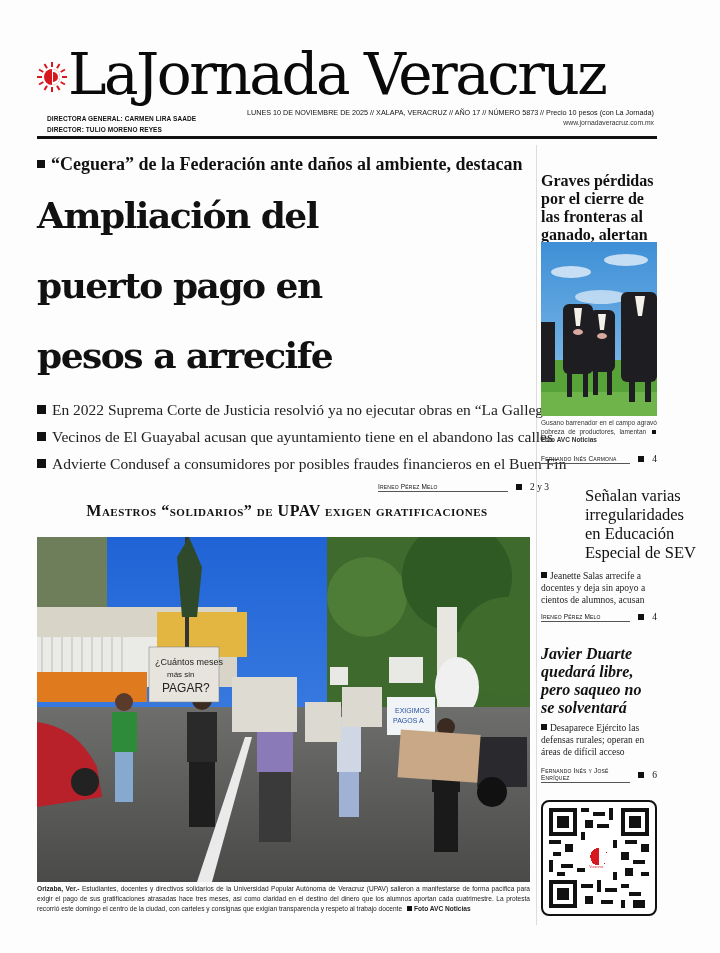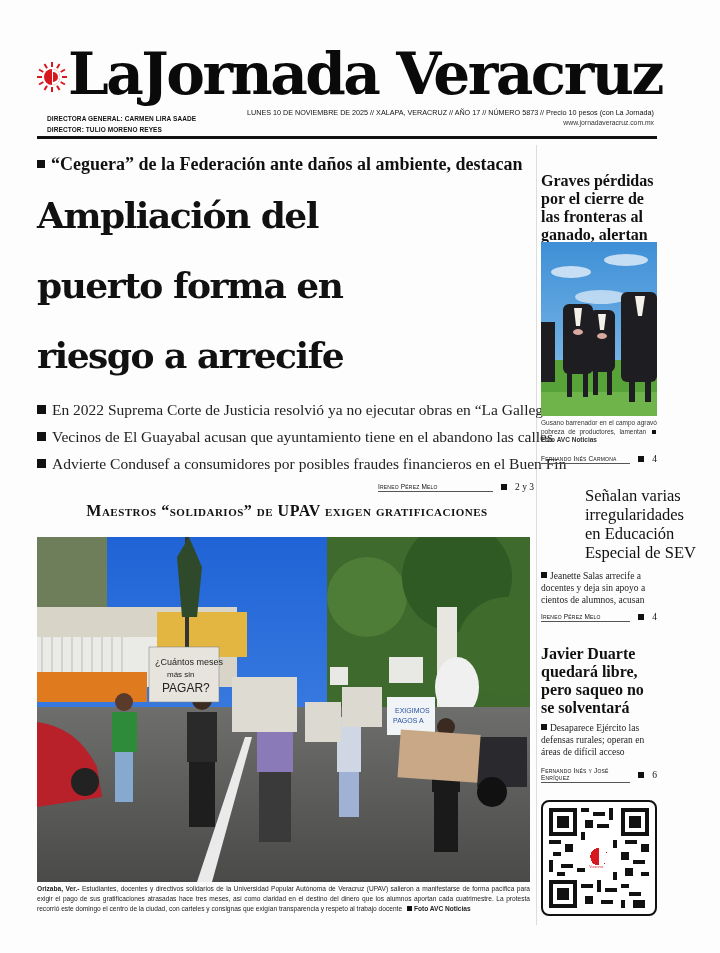--- a/index.html
+++ b/index.html
@@ -4,21 +4,21 @@
 <style>
   * { box-sizing: border-box; margin: 0; padding: 0; }
   html, body { width: 720px; height: 953px; background: #fdfdfd; overflow: hidden; }
   body { position: relative; font-family: "Liberation Serif", serif; color: #111; }
 
   .abs { position: absolute; }
 
   
   .logo-mark { left: 37px; top: 62px; width: 30px; height: 30px; }
   .masthead-title {
-    left: 68px; top: 34px; font-family: "DejaVu Serif", serif; font-weight: bold;
+    left: 68px; top: 34px; font-family: "DejaVu Serif", serif; font-weight: normal;
     font-size: 58px; letter-spacing: -2.5px; line-height: 80px; color: #0a0a0a; white-space: nowrap;
     transform: scaleX(1.0); transform-origin: left top;
   }
   .staff { left: 47px; font-family: "Liberation Sans", sans-serif; font-size: 6.5px; font-weight: bold; letter-spacing: 0.1px; }
   .staff.s1 { top: 115px; }
   .staff.s2 { top: 126px; }
   .dateline { right: 66px; top: 108px; font-family: "Liberation Sans", sans-serif; font-size: 7.2px; text-align: right; white-space: nowrap; }
   .website { right: 66px; top: 119px; font-family: "Liberation Sans", sans-serif; font-size: 6.8px; color: #333; text-align: right; }
   .top-rule { left: 37px; top: 136px; width: 620px; height: 3px; background: #111; }
 
@@ -30,21 +30,21 @@
     font-family: "DejaVu Serif", serif; font-weight: bold; font-size: 36px; line-height: 70px; letter-spacing: -1.5px;
   }
   .subheads { left: 37px; top: 396px; width: 500px; }
   .subhead { font-size: 15.5px; line-height: 27px; white-space: nowrap; color: #222; }
   .subhead .bullet { width: 9px; height: 9px; margin-right: 6px; vertical-align: 1px; }
 
   .byline-row { display: flex; align-items: center; font-family: "Liberation Sans", sans-serif; }
   .byline-row .by { font-size: 6.5px; font-variant: small-caps; letter-spacing: 0.2px; border-bottom: 1px solid #555; padding-bottom: 1px; flex: 1; }
   .byline-row .sq { width: 6px; height: 6px; background: #111; margin: 0 8px 0 8px; }
   .byline-row .pg { font-family: "Liberation Serif", serif; font-size: 9.5px; }
-  .lead-byline { left: 378px; top: 482px; width: 156px; justify-content: center; }
+  .lead-byline { left: 378px; top: 482px; width: 171px; justify-content: center; }
 
   
   .section-title {
     left: 37px; top: 502px; width: 500px; text-align: center;
     font-size: 16px; font-weight: bold; font-variant: small-caps; letter-spacing: 0.5px; white-space: nowrap;
   }
   .main-photo { left: 37px; top: 537px; width: 493px; height: 345px; overflow: hidden; background: #ec4899; }
   .photo-caption { left: 37px; top: 884px; width: 493px; font-family: "Liberation Sans", sans-serif; font-size: 6.6px; line-height: 10px; text-align: justify; color: #222; }
   .photo-caption b { font-weight: bold; }
 
@@ -92,22 +92,22 @@
 <div class="abs website">www.jornadaveracruz.com.mx</div>
 <div class="abs top-rule"></div>
 
 <div class="abs col-divider"></div>
 
 <div class="abs kicker">
   <span class="bullet"></span><span>“Ceguera” de la Federación ante daños al ambiente, destacan</span>
 </div>
 <div class="abs headline">
   <div>Ampliación del</div>
-  <div>puerto forma en</div>
-  <div>riesgo a arrecife</div>
+  <div>puerto pago en</div>
+  <div>pesos a arrecife</div>
 </div>
 <div class="abs subheads">
   <div class="subhead"><span class="bullet"></span><span>En 2022 Suprema Corte de Justicia resolvió ya no ejecutar obras en “La Gallega”</span></div>
   <div class="subhead"><span class="bullet"></span><span>Vecinos de El Guayabal acusan que ayuntamiento tiene en el abandono las calles</span></div>
   <div class="subhead"><span class="bullet"></span><span>Advierte Condusef a consumidores por posibles fraudes financieros en el Buen Fin</span></div>
 </div>
 <div class="abs byline-row lead-byline">
   <span class="by">Ireneo Pérez Melo</span>
   <span class="sq"></span>
   <span class="pg">2 y 3</span>
@@ -251,21 +251,21 @@
 <div class="abs right-col rc-head light" style="top:486px;">Señalan varias irregularidades en Educación Especial de SEV</div>
 <div class="abs right-col rc-body" style="top:570px;">
   <span class="bullet"></span><span>Jeanette Salas arrecife a docentes y deja sin apoyo a cientos de alumnos, acusan</span>
 </div>
 <div class="abs right-col byline-row" style="top:612px;">
   <span class="by">Ireneo Pérez Melo</span>
   <span class="sq"></span>
   <span class="pg">4</span>
 </div>
 
-<div class="abs right-col rc-head" style="top:645px;">Javier Duarte quedará libre, pero saqueo no se solventará</div>
+<div class="abs right-col rc-head" style="top:645px;font-style:italic;">Javier Duarte quedará libre, pero saqueo no se solventará</div>
 <div class="abs right-col rc-body" style="top:722px;">
   <span class="bullet"></span><span>Desaparece Ejército las defensas rurales; operan en áreas de difícil acceso</span>
 </div>
 <div class="abs right-col byline-row" style="top:767px;">
   <span class="by">Fernando Inés y José Enríquez</span>
   <span class="sq"></span>
   <span class="pg">6</span>
 </div>
 
 <div class="abs qr-box">

